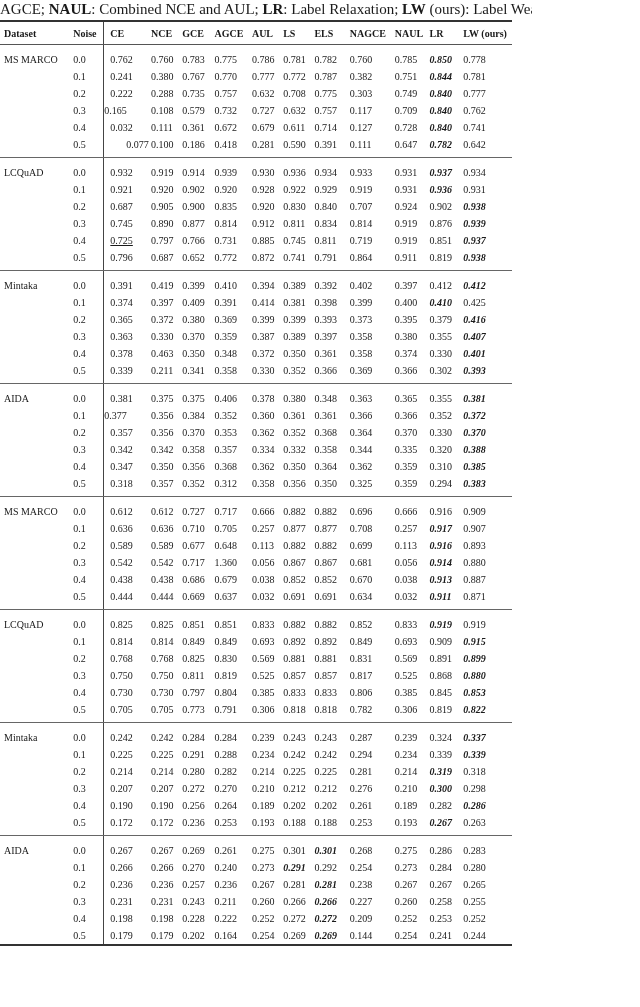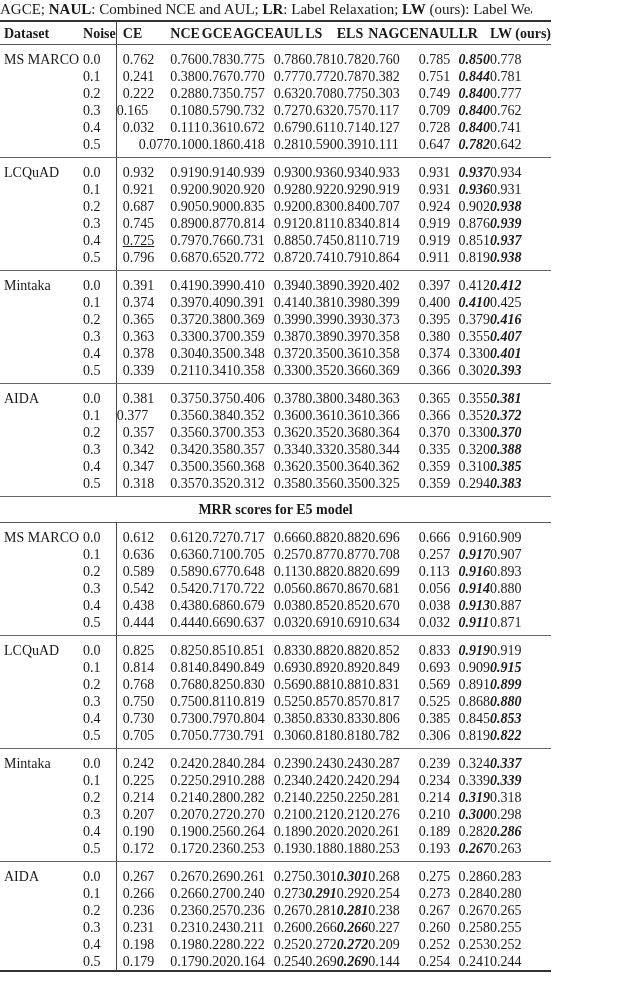--- a/index.html
+++ b/index.html
@@ -1,19 +1,19 @@
 <!DOCTYPE html>
 <html><head>
 <meta charset="utf-8">
 <style>
   html, body { margin: 0; padding: 0; background: #ffffff; }
   body { width: 640px; height: 1007px; overflow: hidden; font-family: "Liberation Serif", serif; color: #1a1a1a; }
   .caption { position: absolute; top: 0; left: 0; width: 532px; font-size: 15px; line-height: 18px; white-space: nowrap; overflow: hidden; }
   .caption b { font-weight: bold; }
-  table { position: absolute; top: 20px; left: 0; width: 512px; border-collapse: collapse; font-size: 14px; }
+  table { position: absolute; top: 20px; left: 0; width: 512px; border-collapse: collapse; font-size: 10px; }
   td, th { padding: 0; height: 17px; line-height: 17px; white-space: nowrap; }
   th { font-weight: bold; height: 22px; }
   .c-ds { width: 82px; text-align: left; padding-left: 4px; }
   .c-noise { width: 40px; text-align: left; padding-left: 4px; }
   .c-sep { border-left: 1.5px solid #444; }
   .num { text-align: left; }
   .top-rule td, .top-rule th { border-top: 2px solid #333; }
   .head-row th { border-bottom: 1.5px solid #555; }
   .section td { text-align: center; font-weight: bold; height: 25px; border-bottom: 1.2px solid #555; }
   .group-start td { padding-top: 6px; }
@@ -285,21 +285,21 @@
         <td class="num">0.397</td>
         <td class="num">0.358</td>
         <td class="num">0.380</td>
         <td class="num">0.355</td>
         <td class="num bold">0.407</td>
       </tr>
       <tr class="">
         <td class="c-ds"></td>
         <td class="c-noise">0.4</td>
         <td class="num c-sep" style="padding-left: 6px;">0.378</td>
-        <td class="num">0.304</td>
+        <td class="num">0.463</td>
         <td class="num">0.350</td>
         <td class="num">0.348</td>
         <td class="num">0.372</td>
         <td class="num">0.350</td>
         <td class="num">0.361</td>
         <td class="num">0.358</td>
         <td class="num">0.374</td>
         <td class="num">0.330</td>
         <td class="num bold">0.401</td>
       </tr>
@@ -401,23 +401,20 @@
         <td class="num">0.352</td>
         <td class="num">0.312</td>
         <td class="num">0.358</td>
         <td class="num">0.356</td>
         <td class="num">0.350</td>
         <td class="num">0.325</td>
         <td class="num">0.359</td>
         <td class="num">0.294</td>
         <td class="num bold">0.383</td>
       </tr>
-      <tr class="section">
-        <td colspan="13">MRR scores for E5 model</td>
-      </tr>
       <tr class="group-start">
         <td class="c-ds">MS MARCO</td>
         <td class="c-noise">0.0</td>
         <td class="num c-sep" style="padding-left: 6px;">0.612</td>
         <td class="num">0.612</td>
         <td class="num">0.727</td>
         <td class="num">0.717</td>
         <td class="num">0.666</td>
         <td class="num">0.882</td>
         <td class="num">0.882</td>
@@ -455,21 +452,21 @@
         <td class="num">0.113</td>
         <td class="num bold">0.916</td>
         <td class="num">0.893</td>
       </tr>
       <tr class="">
         <td class="c-ds"></td>
         <td class="c-noise">0.3</td>
         <td class="num c-sep" style="padding-left: 6px;">0.542</td>
         <td class="num">0.542</td>
         <td class="num">0.717</td>
-        <td class="num">0.722</td>
+        <td class="num">1.360</td>
         <td class="num">0.056</td>
         <td class="num">0.867</td>
         <td class="num">0.867</td>
         <td class="num">0.681</td>
         <td class="num">0.056</td>
         <td class="num bold">0.914</td>
         <td class="num">0.880</td>
       </tr>
       <tr class="">
         <td class="c-ds"></td>

